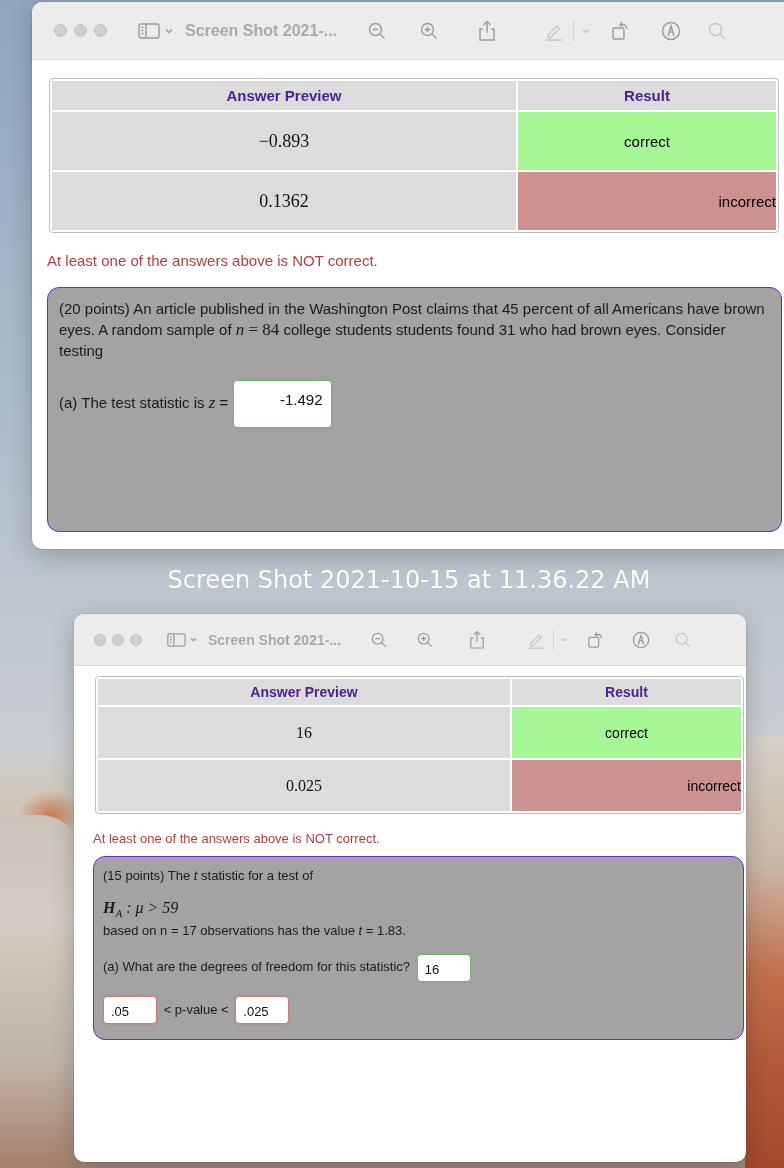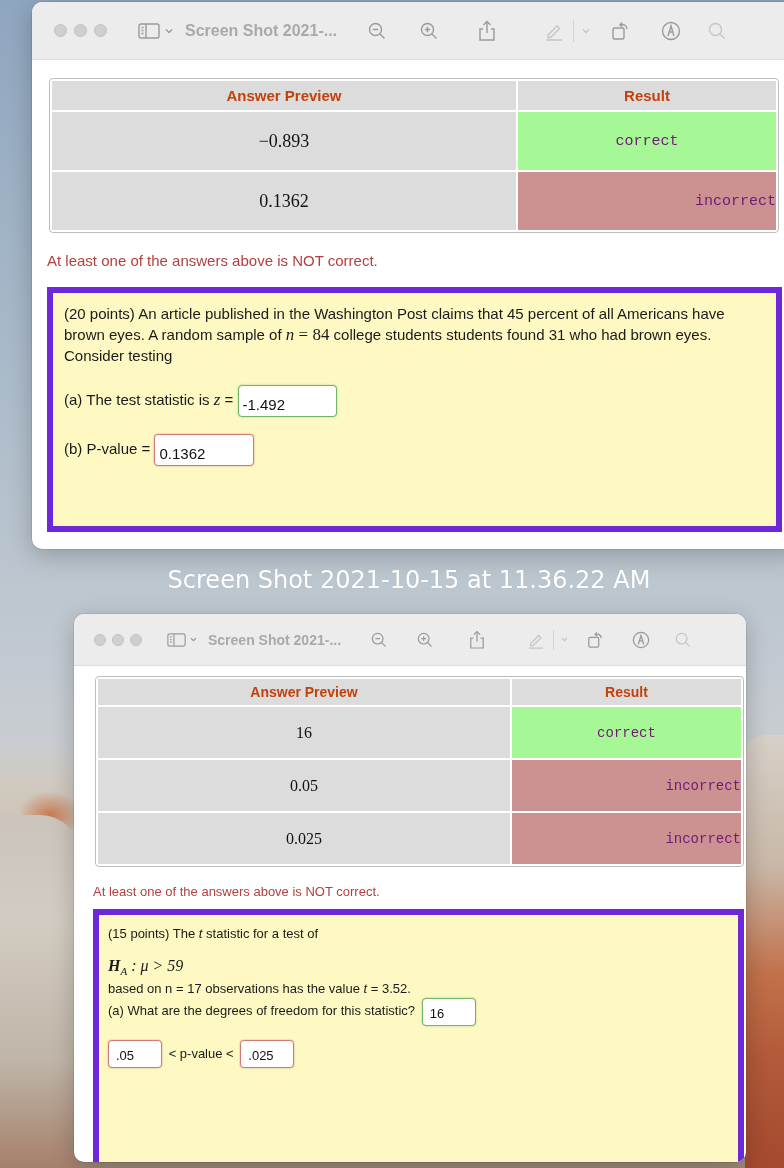--- a/index.html
+++ b/index.html
@@ -60,62 +60,62 @@
 
   .content { position: relative; }
   .win1 .content { padding: 18px 0 0 17px; }
   .win2 .content { padding: 10px 0 0 21px; }
 
   table.results {
     border-collapse: separate; border-spacing: 2px;
     background: #ffffff; border: 1px solid #bdbdbd; border-radius: 4px;
   }
   table.results th {
-    background: #dcdcdc; font-weight: bold; color: #c2410c;
+    background: #dcdcdc; font-weight: bold; color: #4c1d95;
     font-family: "Liberation Sans", sans-serif; text-align: center;
   }
   table.results td { text-align: center; }
   td.preview { background: #dcdcdc; font-family: "Liberation Serif", serif; color: #111; }
-  td.res { font-family: Liberation Mono, monospace; color: #701a75; }
+  td.res { font-family: Liberation Sans, sans-serif; color: #000000; }
   td.res.ok { background: #a6f796; }
   td.res.bad { background: #cc9191; text-align: right; }
 
   .win1 table.results { width: 730px; }
   .win1 table.results th { height: 29px; font-size: 15px; }
   .win1 td.preview { height: 58px; font-size: 18px; width: 464px; }
   .win1 td.res { height: 58px; font-size: 15px; }
   .win2 table.results { width: 649px; }
   .win2 table.results th { height: 26px; font-size: 14px; }
   .win2 td.preview { height: 51px; font-size: 16px; width: 412px; }
   .win2 td.res { height: 51px; font-size: 14px; }
 
   .warn { color: #b2403e; font-family: "Liberation Sans", sans-serif; }
   .win1 .warn { font-size: 15px; margin-top: 19px; margin-left: -2px; }
   .win2 .warn { font-size: 13px; margin-top: 17px; margin-left: -2px; }
 
   .problem {
-    background: #fef9c3; border: 6px solid #6d28d9; border-radius: 0;
+    background: #a3a3a3; border: 1px solid #6d28d9; border-radius: 12px;
     color: #1a1a1a;
   }
   .win1 .problem { width: 735px; margin-top: 18px; margin-left: -2px; padding: 10px 11px 0 11px; height: 245px; font-size: 15px; line-height: 21px; }
-  .win2 .problem { width: 651px; margin-top: 10px; margin-left: -2px; padding: 10px 9px 8px 9px; height: 300px; font-size: 13px; line-height: 18px; }
+  .win2 .problem { width: 651px; margin-top: 10px; margin-left: -2px; padding: 10px 9px 8px 9px; height: 184px; font-size: 13px; line-height: 18px; }
 
   .math { font-family: "Liberation Serif", serif; }
   .math i { font-style: italic; }
   .hyp-center { text-align: center; font-family: "Liberation Serif", serif; font-size: 17px; line-height: 19px; padding-left: 40px; margin-top: 2px; }
   .hyp-left { font-family: "Liberation Serif", serif; font-size: 16px; }
 
   .answer-box {
     display: inline-block; background: #fff; border-radius: 4px; vertical-align: middle;
     font-family: "Liberation Sans", sans-serif; color: #111;
   }
   .ab-ok { border: 1px solid #6fb56a; box-shadow: 0 0 2px rgba(90,170,90,0.6); }
   .ab-bad { border: 1px solid #cf7a7a; box-shadow: 0 0 2px rgba(200,90,90,0.6); }
 
-  .win1 .answer-box { height: 32px; font-size: 15px; padding: 8px 8px 0 4px; }
+  .win1 .answer-box { height: 48px; font-size: 15px; padding: 8px 8px 0 4px; text-align: right; }
   .win2 .answer-box { height: 28px; font-size: 13px; padding: 6px 7px 0 7px; }
 
   .wtitle {
     position: absolute; left: 0; width: 818px; top: 566px; text-align: center;
     color: #ffffff; font-size: 24px; font-family: "DejaVu Sans", sans-serif;
     text-shadow: 0 0 2px rgba(0,0,0,0.05);
   }
 </style>
 </head>
 <body>
@@ -223,24 +223,20 @@
     <div class="warn">At least one of the answers above is NOT correct.</div>
 
     <div class="problem">
       <div>
         <span>(20 points) An article published in the Washington Post claims that 45 percent of all Americans have brown eyes. A random sample of </span><span class="math" style="font-size:17px"><i>n</i><span> = 84</span></span><span> college students students found 31 who had brown eyes. Consider testing</span>
       </div>
       <div style="margin-top:19px">
         <span>(a) The test statistic is </span><i class="math" style="font-size:17px">z</i><span> = </span>
         <span class="answer-box ab-ok" style="width:99px">-1.492</span>
       </div>
-      <div style="margin-top:17px">
-        <span>(b) P-value = </span>
-        <span class="answer-box ab-bad" style="width:100px">0.1362</span>
-      </div>
     </div>
   </div>
 </div>
 
 <div class="wtitle">Screen Shot 2021-10-15 at 11.36.22 AM</div>
 
 <div class="window win2">
   <div class="titlebar">
     <div class="traffic" style="gap:6px">
       <span class="dot"></span>
@@ -323,43 +319,39 @@
       <tbody>
           <tr>
         <th>Answer Preview</th>
         <th>Result</th>
       </tr>
       <tr>
         <td class="preview">16</td>
         <td class="res ok">correct</td>
       </tr>
       <tr>
-        <td class="preview">0.05</td>
-        <td class="res bad">incorrect</td>
-      </tr>
-      <tr>
         <td class="preview">0.025</td>
         <td class="res bad">incorrect</td>
       </tr>
     </tbody>
       </table>
 
     <div class="warn">At least one of the answers above is NOT correct.</div>
 
     <div class="problem">
       <div>
         <span>(15 points) The </span><i>t</i><span> statistic for a test of</span>
       </div>
       <div class="hyp-left" style="margin-top:14px">
         <i style="font-weight:bold">H</i><sub style="font-size:11px"><i>A</i></sub><i> : μ &gt; 59</i>
       </div>
       <div>
-        <span>based on n = 17 observations has the value </span><i>t</i><span> = 3.52.</span>
-      </div>
-      <div style="">
+        <span>based on n = 17 observations has the value </span><i>t</i><span> = 1.83.</span>
+      </div>
+      <div style="margin-top:14px">
         <span>(a) What are the degrees of freedom for this statistic?</span>
         <span class="answer-box ab-ok" style="width:54px;margin-left:3px">16</span>
       </div>
       <div style="margin-top:14px">
         <div style="margin-top:2px">
           <span class="answer-box ab-bad" style="width:54px">.05</span>
           <span style="margin:0 3px">&lt; p-value &lt;</span>
           <span class="answer-box ab-bad" style="width:54px">.025</span>
         </div>
       </div>

